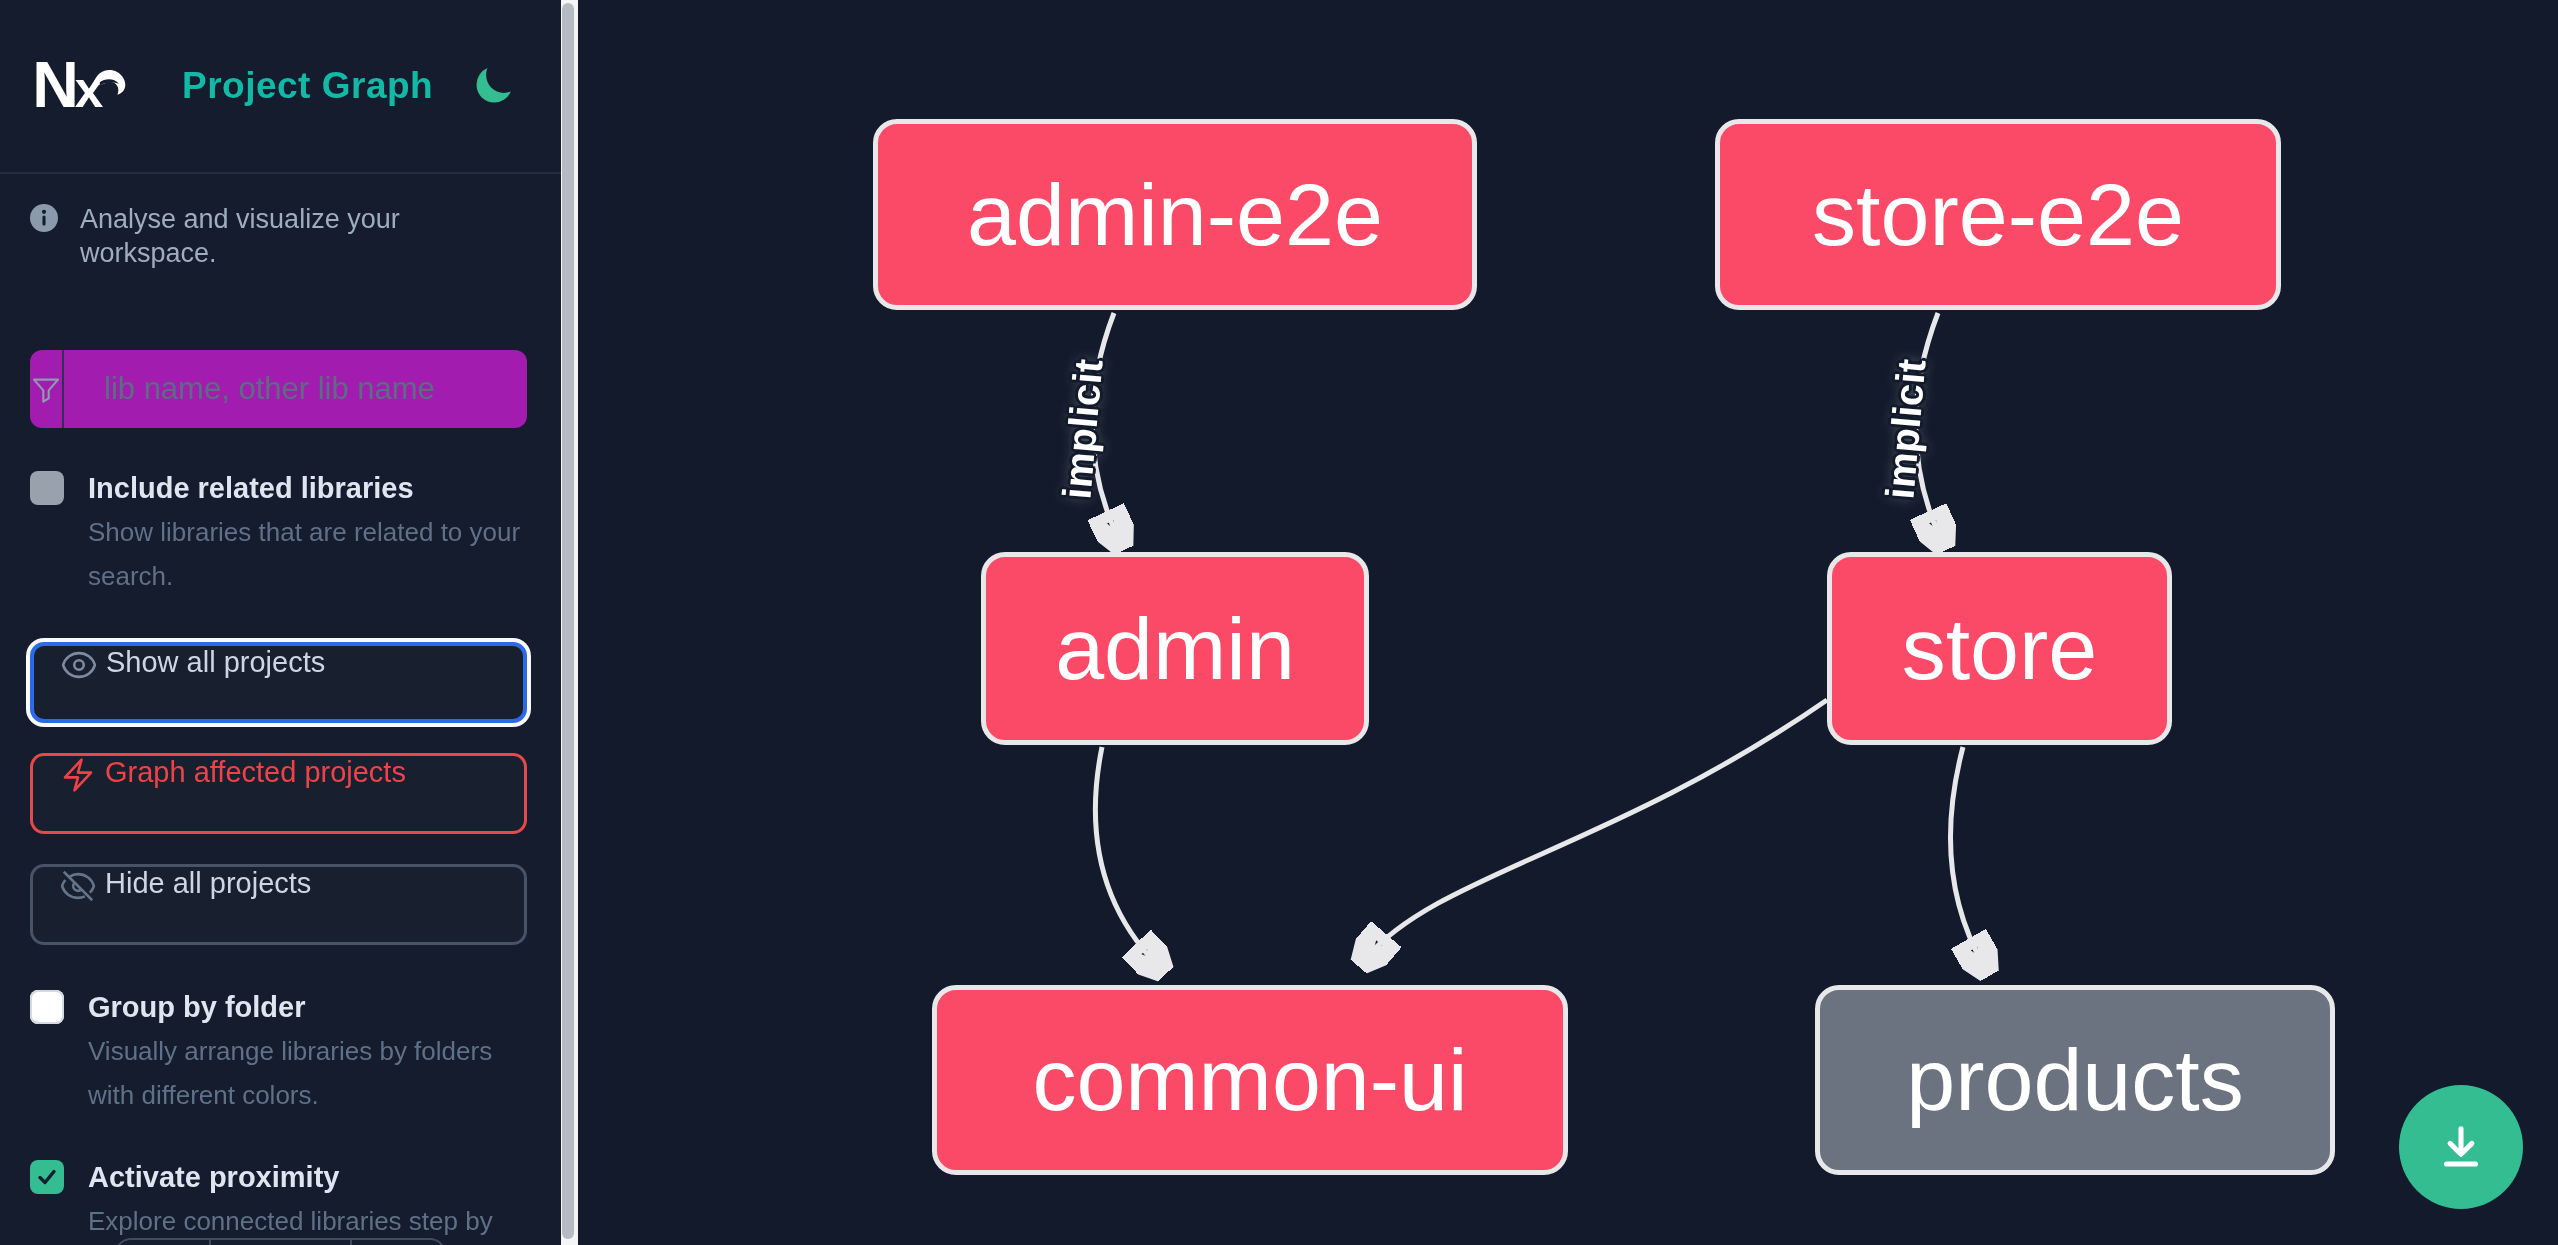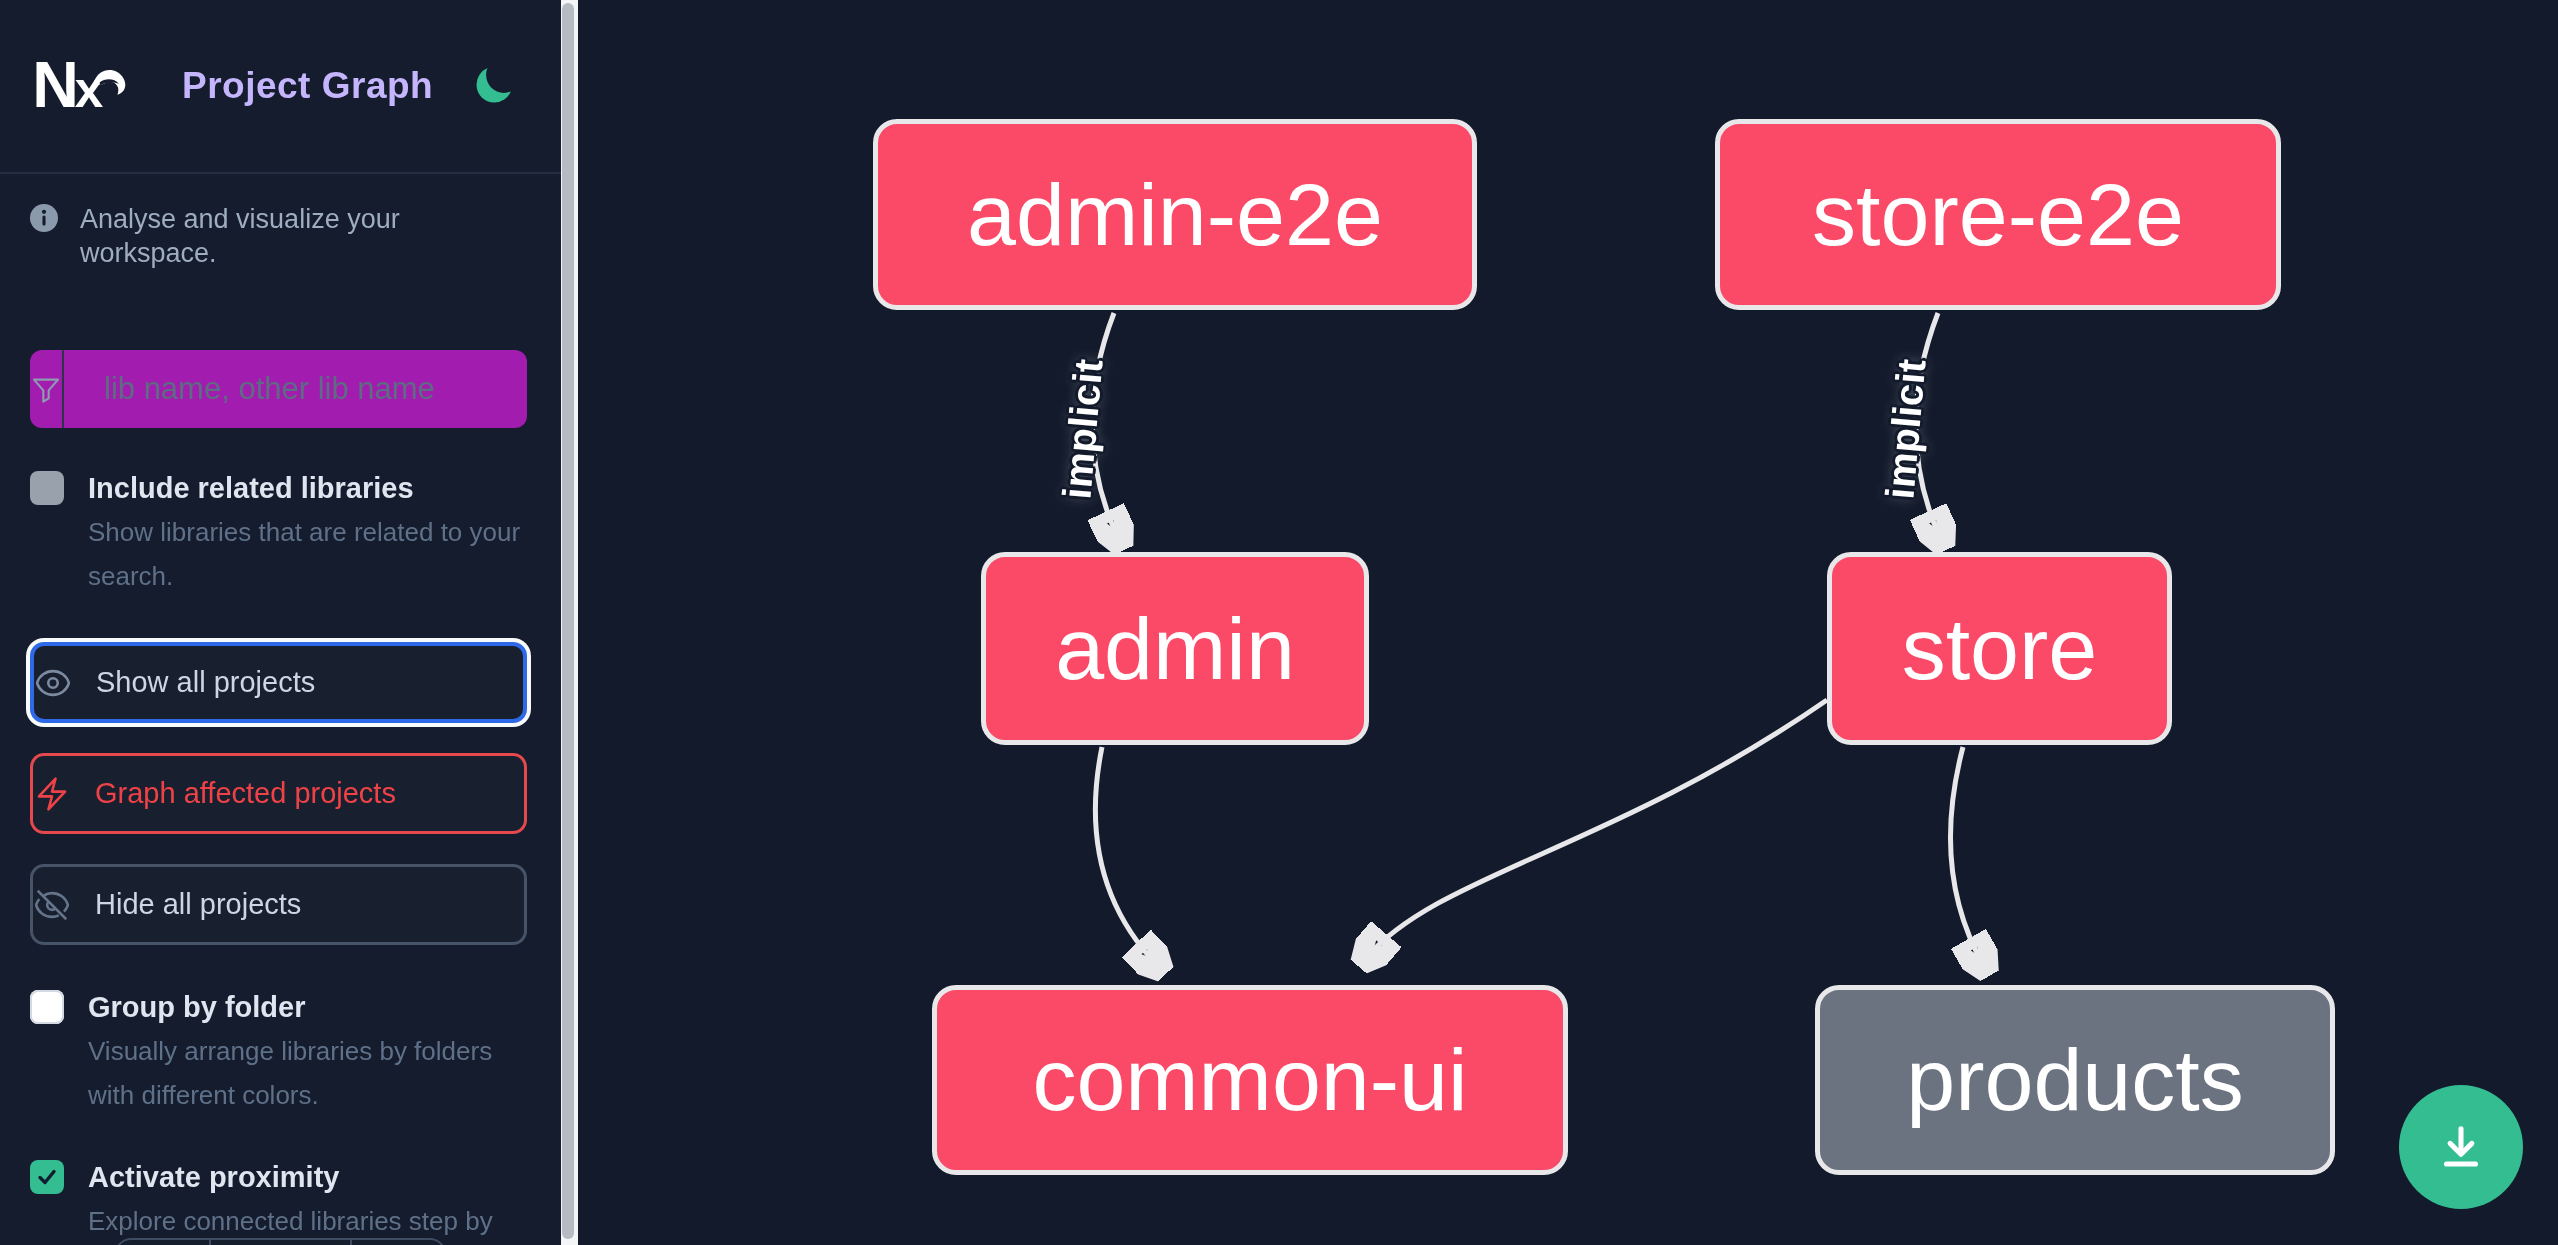--- a/index.html
+++ b/index.html
@@ -3,21 +3,21 @@
 <meta charset="utf-8">
 <style>
   html,body{margin:0;padding:0;background:#0b111d;}
   *{box-sizing:border-box;font-family:"Liberation Sans",sans-serif;}
   .app{position:relative;width:2558px;height:1245px;overflow:hidden;background:#121a2b;}
 
   
   .sidebar{position:absolute;left:0;top:0;width:561px;height:1245px;background:#141c2d;z-index:5;}
   .sb-header{height:174px;border-bottom:2px solid #232e41;display:flex;align-items:center;padding:0 46px 0 30px;}
   .logo{width:100px;height:66px;flex:0 0 auto;}
-  .app-title{margin-left:52px;font-size:37px;font-weight:700;color:#c4b5fd;letter-spacing:.5px;flex:1;}
+  .app-title{margin-left:52px;font-size:37px;font-weight:700;color:#14b8a6;letter-spacing:.5px;flex:1;}
   .theme-toggle{width:44px;height:44px;flex:0 0 auto;cursor:pointer;}
 
   .sb-body{padding:0 30px;position:relative;}
   .tagline{margin-top:28px;display:flex;align-items:flex-start;gap:22px;}
   .info-badge{width:28px;height:28px;flex:0 0 auto;margin-top:2px;}
   .tagline-text{font-size:27px;line-height:34px;color:#9fadc0;}
 
   .search{margin-top:80px;height:78px;width:497px;background:#a21caf;border-radius:12px;display:flex;align-items:stretch;overflow:hidden;gap:16px;}
   .search-icon-cell{width:66px;display:flex;align-items:center;justify-content:center;border-right:2px solid #2a3547;}
   .search input{flex:1;background:transparent;border:none;outline:none;padding:0 24px;font-size:31px;color:#cbd5e1;}
@@ -29,21 +29,21 @@
   .toggle.mt-prox{margin-top:38px;}
   .cbx{width:34px;height:34px;border-radius:8px;flex:0 0 auto;margin-top:5px;cursor:pointer;display:flex;align-items:center;justify-content:center;}
   .cbx.gray{background:#99a1ac;}
   .cbx.white{background:#ffffff;box-shadow:inset 0 0 0 2px #d4dae2;}
   .cbx.green{background:#35bd92;}
   .toggle-text{width:440px;}
   .toggle-label{font-size:29px;line-height:44px;font-weight:700;color:#dfe6f0;}
   .toggle-desc{font-size:26px;line-height:44px;color:#5f7089;}
 
   .actions{margin-top:44px;display:flex;flex-direction:column;gap:30px;}
-  .action-btn{height:81px;width:497px;border-radius:14px;background:#18202f;display:flex;align-items:center;gap:24px;font-size:29px;font-weight:500;color:#cdd7e4;cursor:pointer;}
+  .action-btn{height:81px;width:497px;border-radius:14px;background:#18202f;display:flex;align-items:flex-start;padding-left:26px;gap:8px;font-size:29px;font-weight:500;color:#cdd7e4;cursor:pointer;}
   .action-btn.focused{border:4px solid #2e6ae8;box-shadow:0 0 0 4px #f8fafc;}
   .action-btn.danger{border:3px solid #e5484d;color:#ef4247;}
   .action-btn.plain{border:3px solid #475366;}
   .action-icon{width:38px;height:38px;flex:0 0 auto;}
 
   .stepper{position:absolute;left:115px;top:1238px;width:331px;height:46px;border:2px solid #3e4b60;border-radius:16px;background:#151e2d;display:flex;}
   .stepper .seg{border-right:2px solid #3e4b60;}
   .stepper .seg:last-child{border-right:none;}
   .stepper .s1{width:94px;}
   .stepper .s2{width:141px;}

